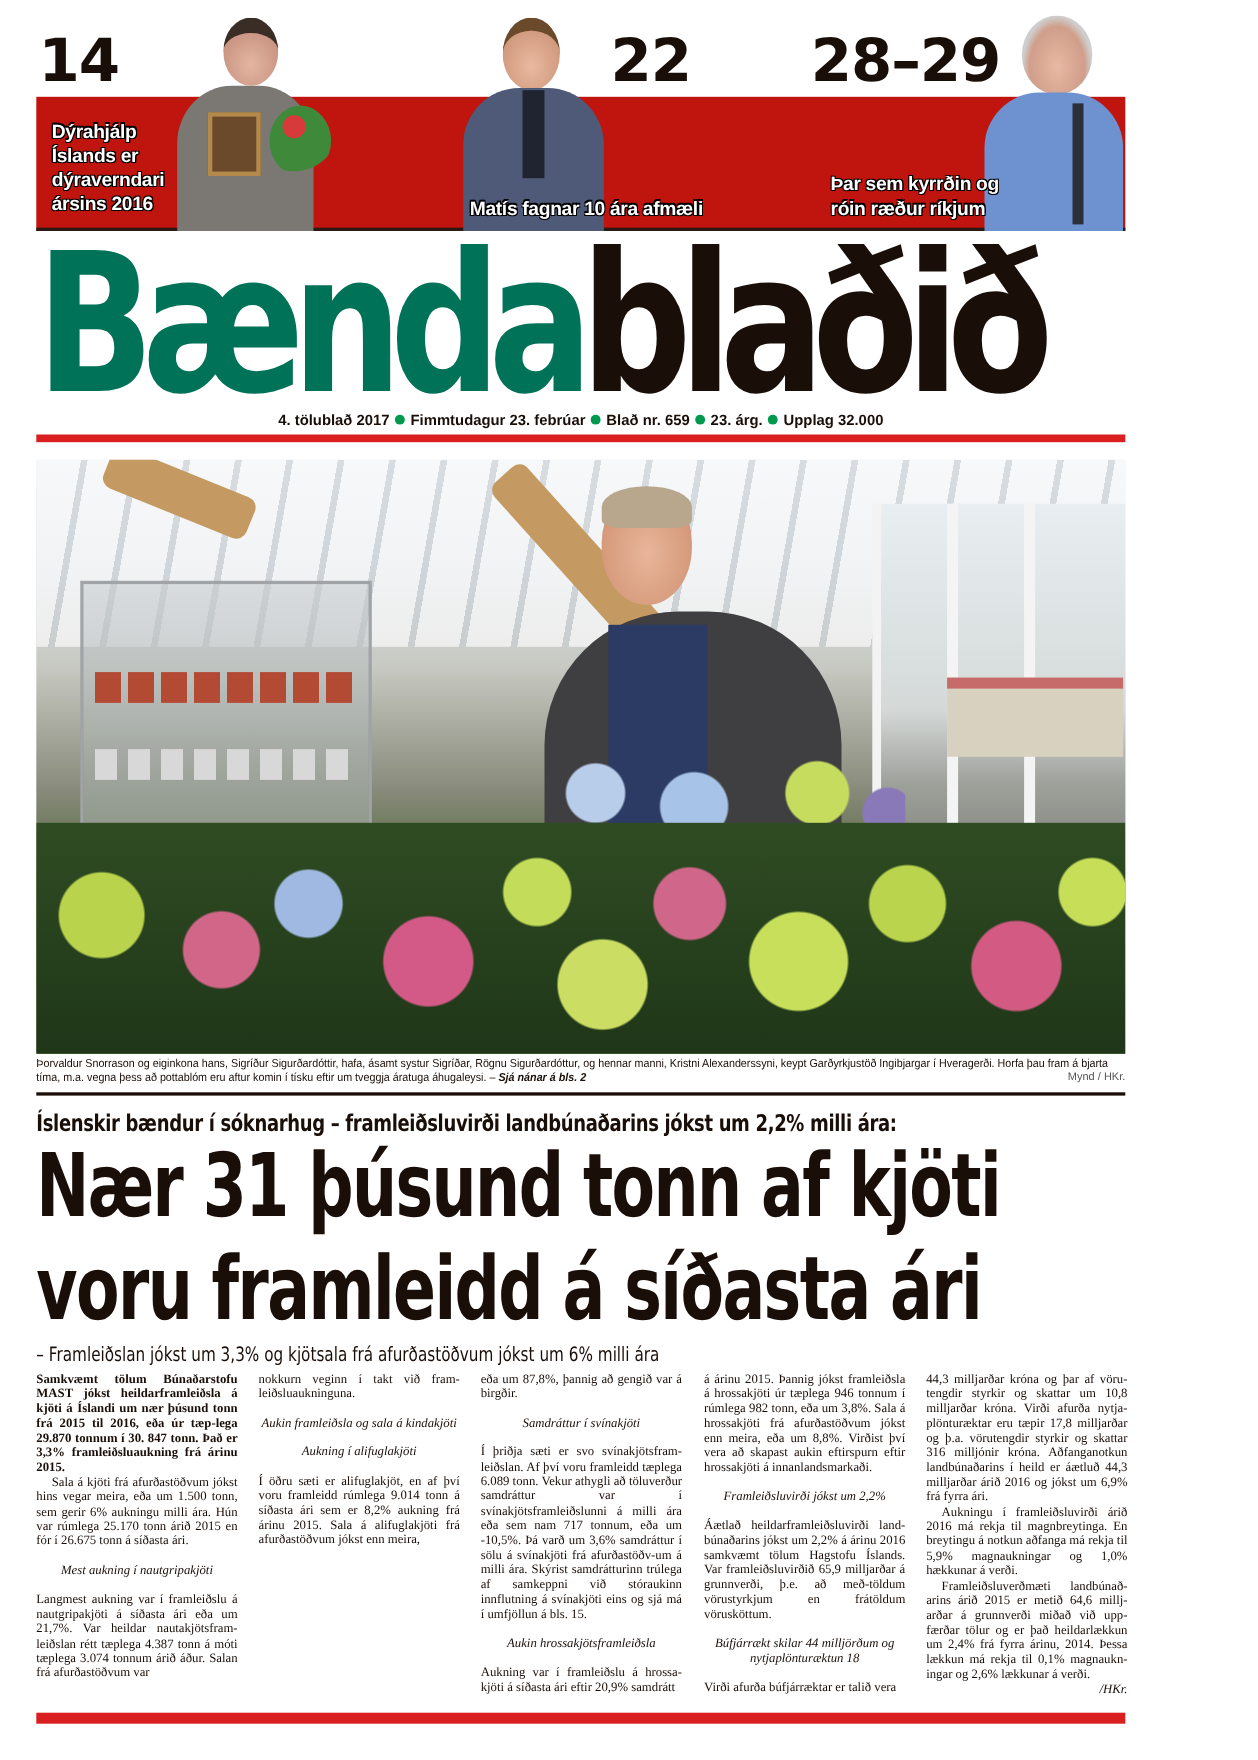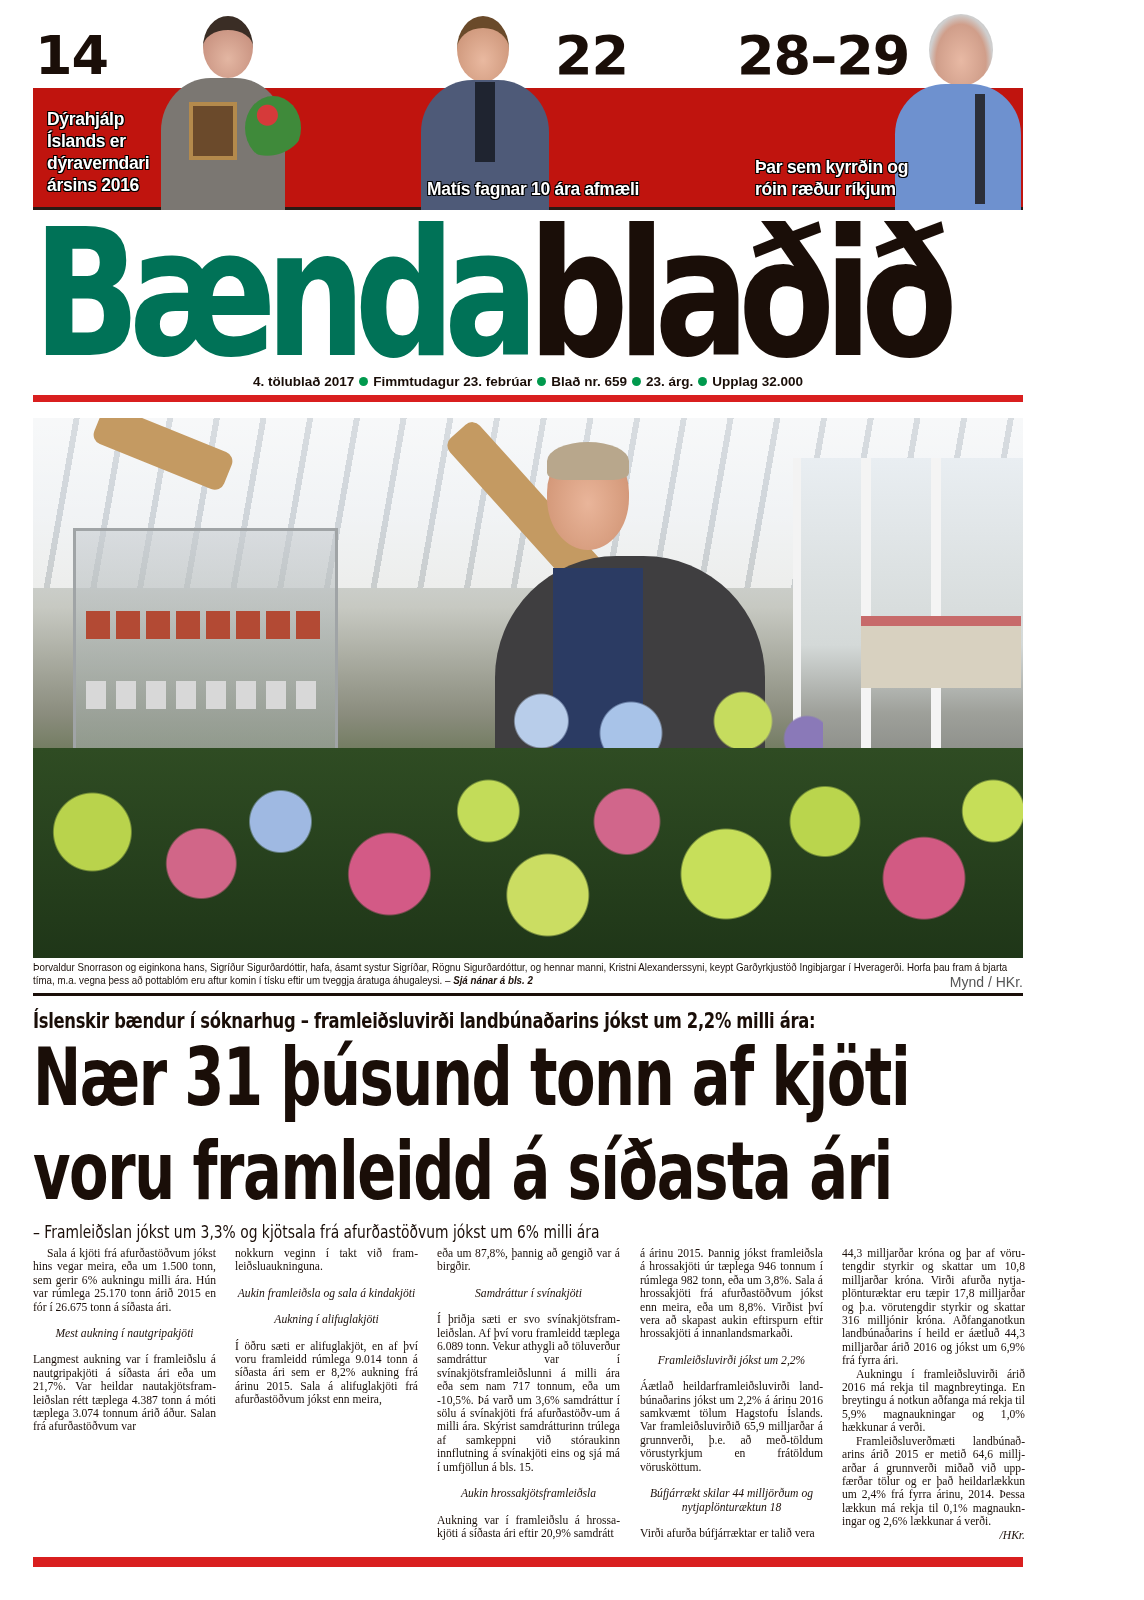--- a/index.html
+++ b/index.html
@@ -53,21 +53,21 @@
       linear-gradient(180deg, #2f4c23, #1f3618); }
   .photo .flowers2 { position: absolute; left: 470px; top: 255px; width: 320px; height: 120px;
     background:
       radial-gradient(circle at 12% 40%, #b8cdea 0 26px, transparent 28px),
       radial-gradient(circle at 40% 50%, #a8c3e8 0 30px, transparent 32px),
       radial-gradient(circle at 75% 40%, #c6dc5e 0 28px, transparent 30px),
       radial-gradient(circle at 95% 55%, #8a79b8 0 22px, transparent 24px); }
 
   .caption { position: absolute; left: 33px; top: 961px; width: 990px; font-family: "Liberation Sans", sans-serif; font-size: 10.5px; line-height: 13px; color: #1a0e08; transform: scaleX(0.93); transform-origin: left top; width: 1064px; }
   .caption .ital { font-style: italic; font-weight: bold; }
-  .credit { position: absolute; right: 121px; top: 974px; font-family: "Liberation Sans", sans-serif; font-size: 14px; color: #555; }
+  .credit { position: absolute; right: 121px; top: 974px; font-family: "Liberation Sans", sans-serif; font-size: 10px; color: #555; }
   .rule-dark { position: absolute; left: 33px; top: 993px; width: 990px; height: 3px; background: #1a0e08; }
 
   
   .kicker { position: absolute; left: 33px; top: 1007px; font-family: "DejaVu Sans", sans-serif; font-weight: bold; font-size: 21px; line-height: 28px; white-space: nowrap; transform: scaleX(0.78); transform-origin: left top; letter-spacing: -0.4px; color: #1a0e08; }
   .headline { position: absolute; left: 33px; font-family: "DejaVu Sans", sans-serif; font-weight: bold; font-size: 80px; line-height: 96px; white-space: nowrap; transform: scaleX(0.72); transform-origin: left top; letter-spacing: -2px; color: #1a0e08; }
   .subhead { position: absolute; left: 33px; top: 1220px; font-family: "DejaVu Sans", sans-serif; font-size: 18px; line-height: 24px; white-space: nowrap; transform: scaleX(0.77); transform-origin: left top; color: #1a0e08; }
 
   
   .col { position: absolute; top: 1247px; width: 183px; font-family: "Liberation Serif", serif; font-size: 11.6px; line-height: 13.4px; color: #1a0e08; text-align: justify; hyphens: manual; }
   .col p { margin: 0; }
@@ -151,20 +151,21 @@
 </div>
 <div class="credit">Mynd / HKr.</div>
 <div class="rule-dark"></div>
 
 <div class="kicker">Íslenskir bændur í sóknarhug – framleiðsluvirði landbúnaðarins jókst um 2,2% milli ára:</div>
 <div class="headline" style="top:1030px;">Nær 31 þúsund tonn af kjöti</div>
 <div class="headline" style="top:1124px;">voru framleidd á síðasta ári</div>
 <div class="subhead">– Framleiðslan jókst um 3,3% og kjötsala frá afurðastöðvum jókst um 6% milli ára</div>
 
 <div class="col" style="left:33px;">
+  <p class="lead">Samkvæmt tölum Búnaðarstofu MAST jókst heildarframleiðsla á kjöti á Íslandi um nær þúsund tonn frá 2015 til 2016, eða úr tæp-lega 29.870 tonnum í 30. 847 tonn. Það er 3,3% framleiðsluaukning frá árinu 2015.</p>
   <p class="indent">Sala á kjöti frá afurðastöðvum jókst hins vegar meira, eða um 1.500 tonn, sem gerir 6% aukningu milli ára. Hún var rúmlega 25.170 tonn árið 2015 en fór í 26.675 tonn á síðasta ári.</p>
   <div class="sub">Mest aukning í nautgripakjöti</div>
   <p>Langmest aukning var í framleiðslu á nautgripakjöti á síðasta ári eða um 21,7%. Var heildar nautakjötsfram-leiðslan rétt tæplega 4.387 tonn á móti tæplega 3.074 tonnum árið áður. Salan frá afurðastöðvum var</p>
 </div>
 
 <div class="col" style="left:235px;">
   <p>nokkurn veginn í takt við fram-leiðsluaukninguna.</p>
   <div class="sub">Aukin framleiðsla og sala á kindakjöti</div>
   <div class="sub">Aukning í alifuglakjöti</div>
   <p>Í öðru sæti er alifuglakjöt, en af því voru framleidd rúmlega 9.014 tonn á síðasta ári sem er 8,2% aukning frá árinu 2015. Sala á alifuglakjöti frá afurðastöðvum jókst enn meira,</p>

